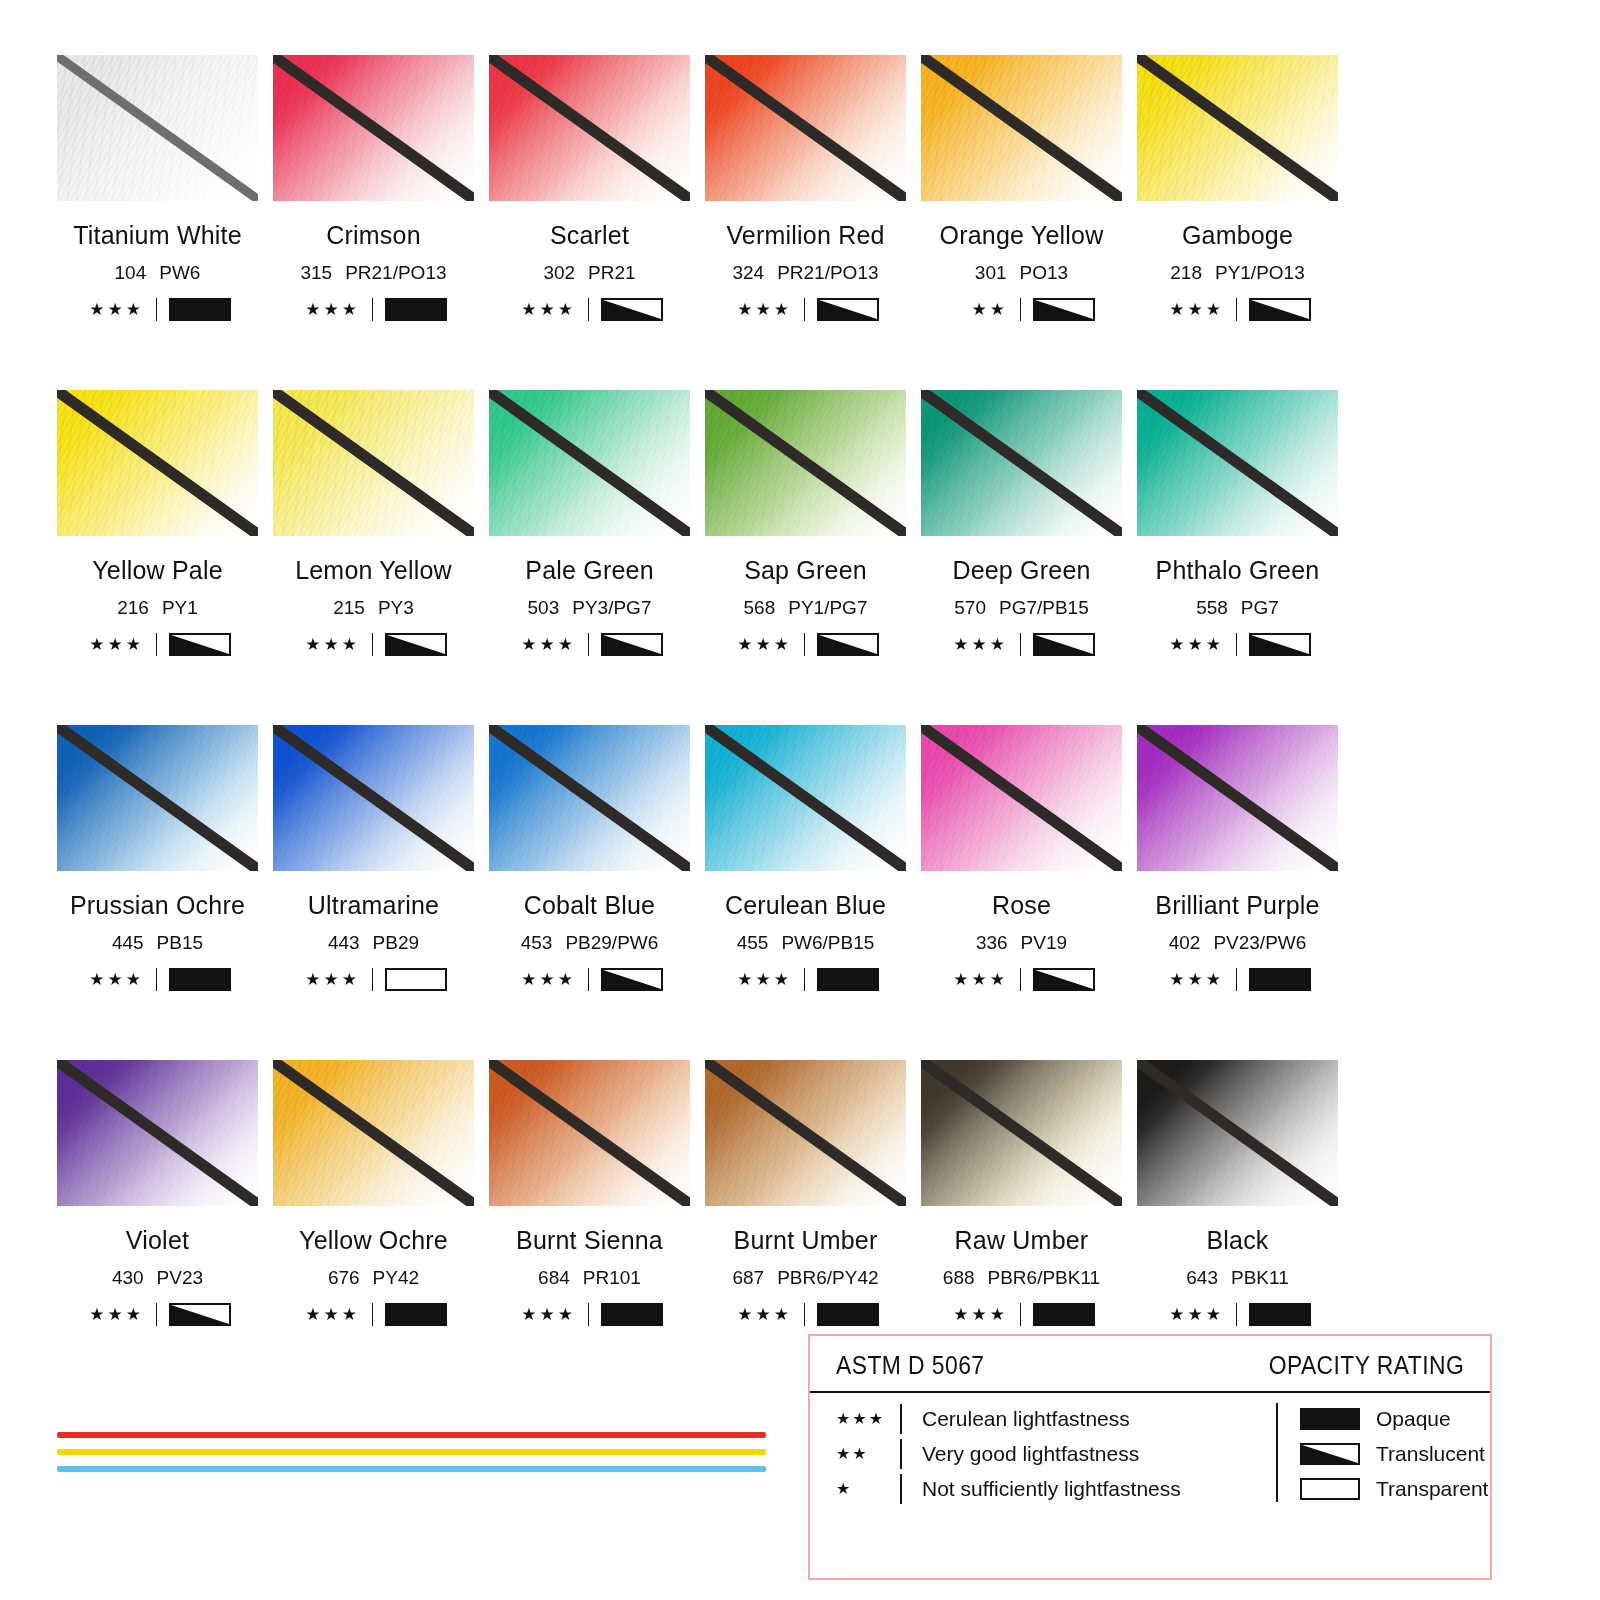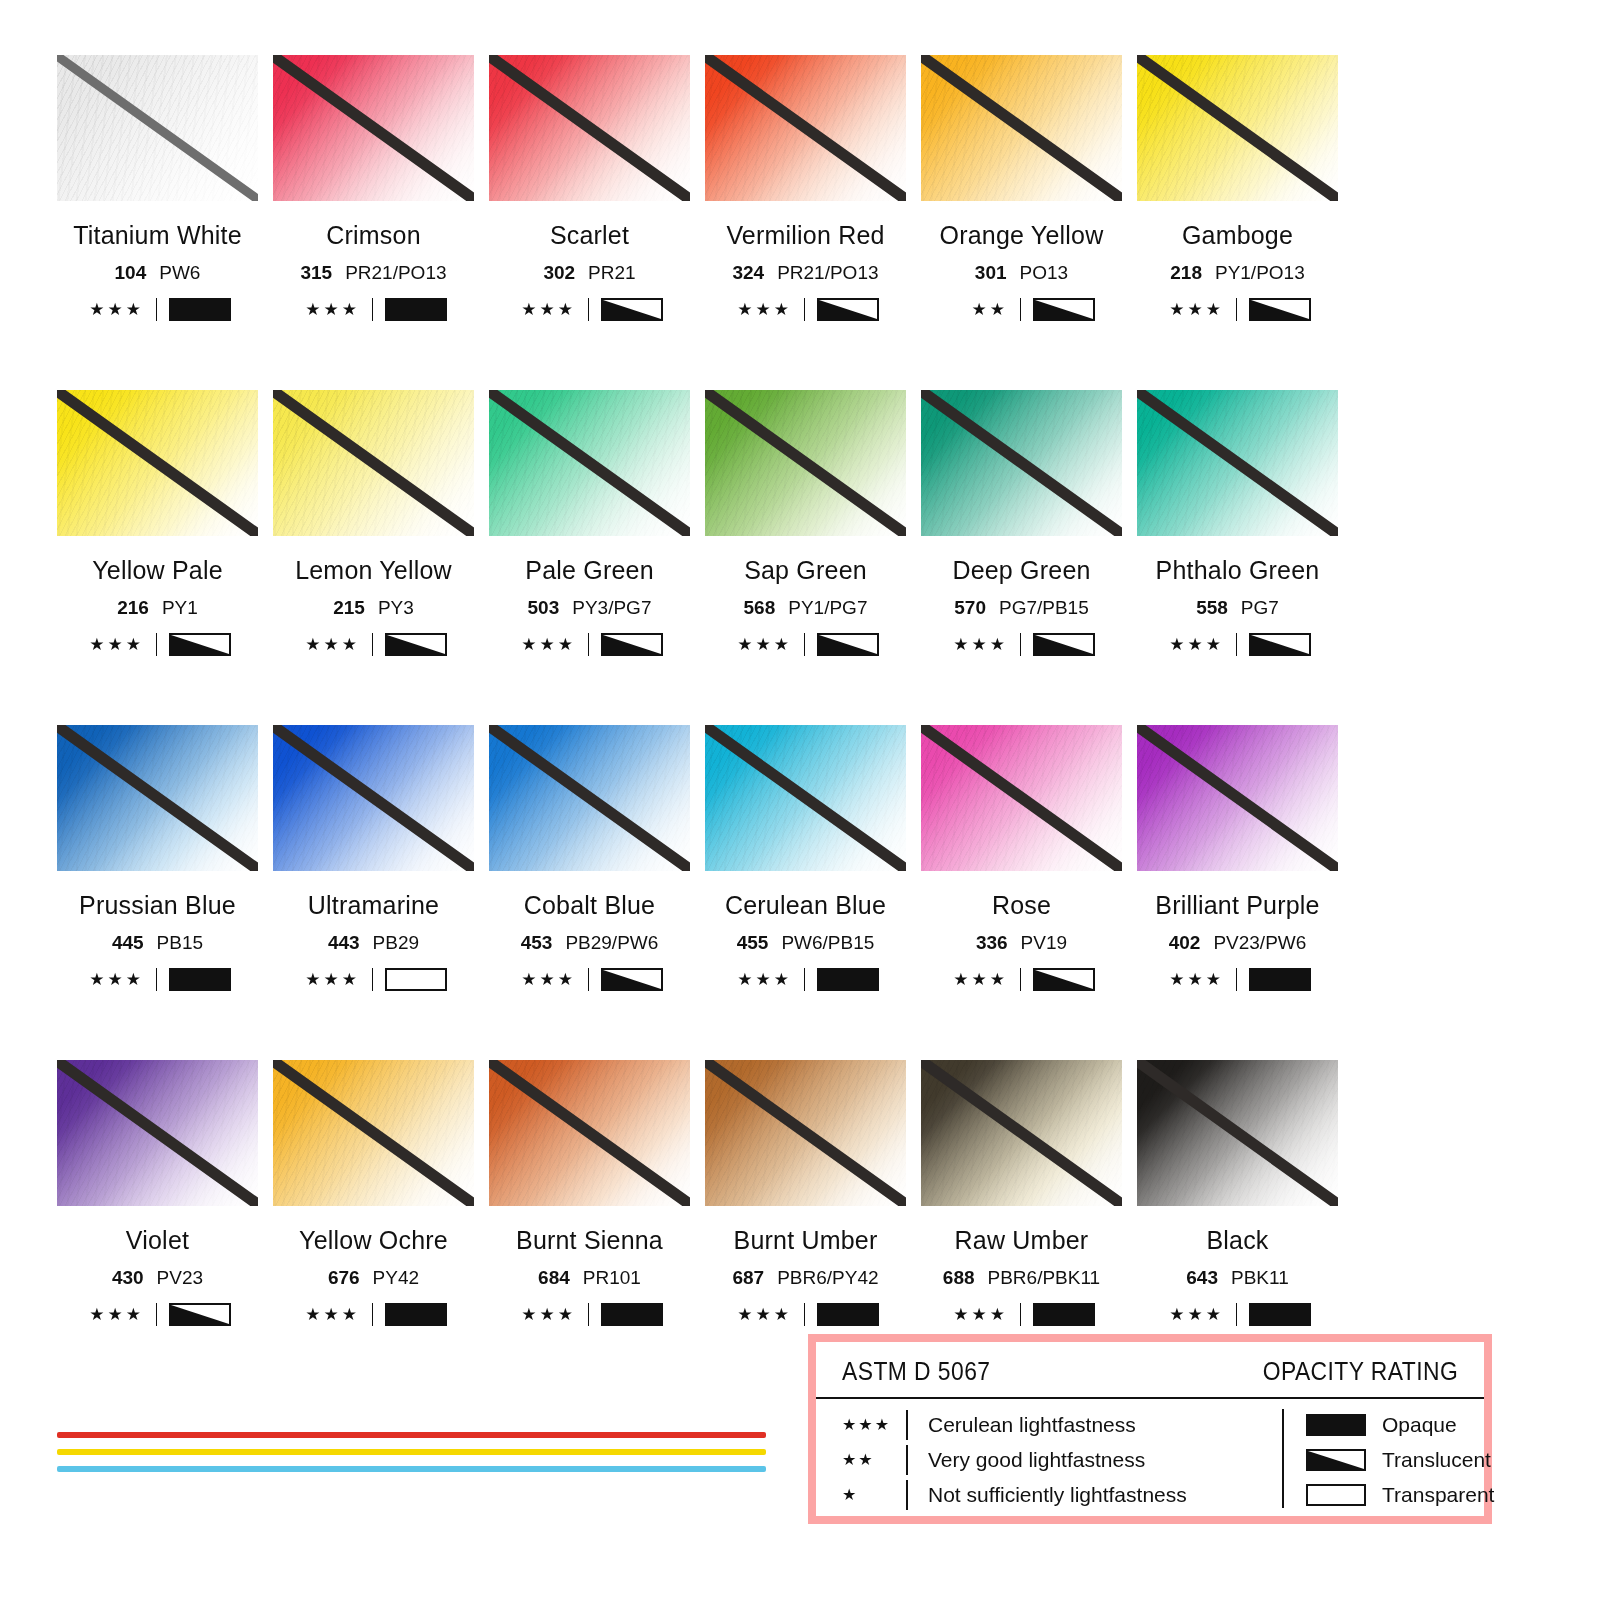--- a/index.html
+++ b/index.html
@@ -82,21 +82,21 @@
     color: #111;
   }
   .swatch-codes {
     position: absolute;
     top: 207px;
     left: 0; right: 0;
     text-align: center;
     font-size: 19px;
     color: #111;
   }
-  .swatch-codes .num { margin-right: 13px; font-weight: bold; }
+  .swatch-codes .num { margin-right: 13px; }
   .swatch-ratings {
     position: absolute;
     top: 243px;
     left: 0; right: 0;
     display: flex;
     align-items: center;
     justify-content: center;
     gap: 12px;
   }
   .stars {
@@ -153,22 +153,22 @@
     width: 709px;
   }
   .cline { height: 6px; border-radius: 2px; margin-bottom: 11px; }
 
   
   #legend-panel {
     position: absolute;
     left: 808px;
     top: 1334px;
     width: 684px;
-    height: 190px;
-    border: 8px solid #fca5a5;
+    height: 246px;
+    border: 2px solid #fca5a5;
     box-sizing: border-box;
     background: #fff;
   }
   #legend-head {
     display: flex;
     justify-content: space-between;
     align-items: center;
     padding: 14px 26px 10px 26px;
     border-bottom: 2px solid #111;
   }
@@ -501,21 +501,21 @@
       <div class="swatch-chip">
         <div class="wash">
           <div class="base" style="background:linear-gradient(135deg,#1062b8 0%,#1062b8 22%,#8fc6ea 72%,#ffffff 100%)"></div>
           <div class="grain"></div>
           <div class="fade"></div>
         </div>
         <svg class="diag " viewBox="0 0 100 72" preserveAspectRatio="none">
           <line x1="2" y1="2" x2="98" y2="70"></line>
         </svg>
       </div>
-      <div class="swatch-name">Prussian Blue</div>
+      <div class="swatch-name">Prussian Ochre</div>
       <div class="swatch-codes"><span class="num">445</span><span>PB15</span></div>
       <div class="swatch-ratings">
         <span class="stars">★★★</span>
         <span class="rating-sep"></span>
         <div class="op-box opaque"></div>
       </div>
     </div>
     <div class="swatch-cell">
       <div class="swatch-chip">
         <div class="wash">

